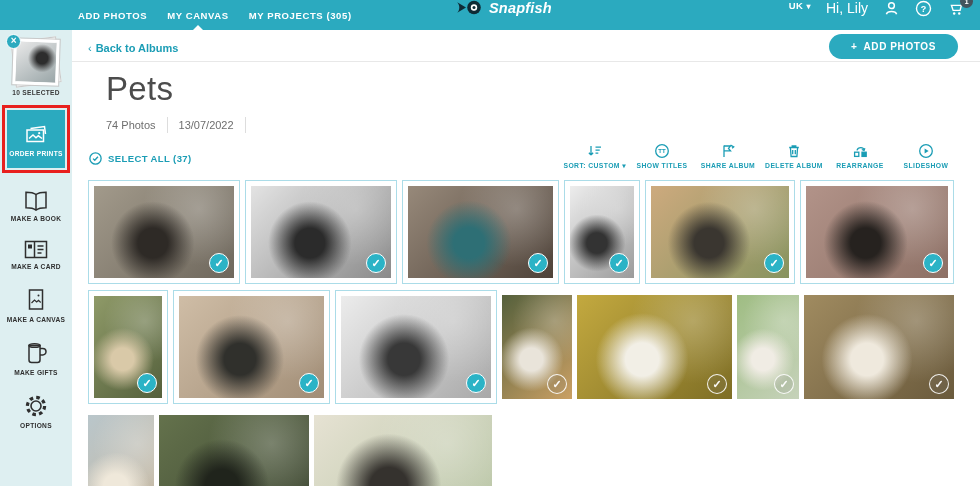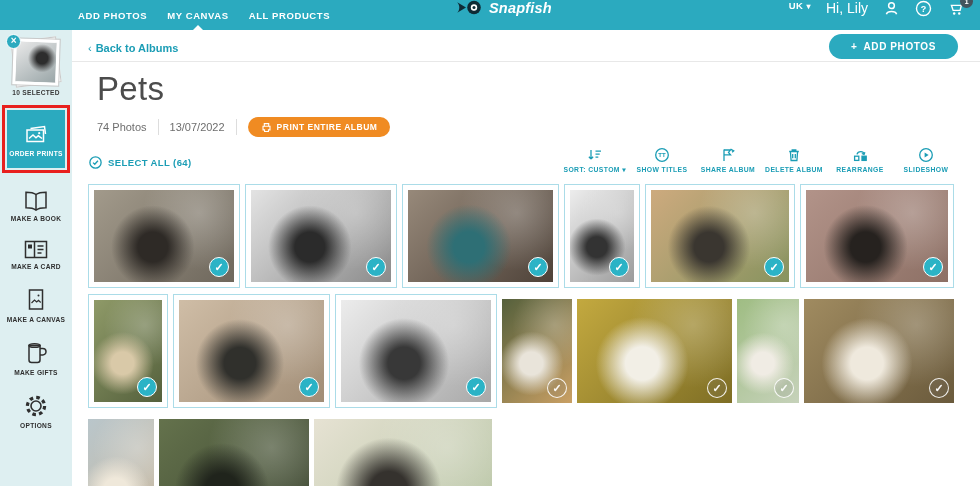--- a/index.html
+++ b/index.html
@@ -45,21 +45,21 @@
   .side-label { font-size:6.6px; font-weight:bold; letter-spacing:.3px; color:#2f2f2f; text-align:center; }
 
   
   .main { position:absolute; left:72px; top:30px; right:0; bottom:0; background:#fff;border-radius:15px; }
   .main-top { position:relative; height:32px; border-bottom:1px solid #e8e8e8; }
   .back-link { position:absolute; left:16px; top:12px; color:#1B9DB5; font-size:11px; font-weight:bold; cursor:pointer; }
   .back-link .chev { margin-right:4px; font-weight:normal; }
   .add-photos { position:absolute; right:22px; top:4px; height:25px; padding:0 22px; border:none; border-radius:13px;
     background:#2BAABF; color:#fff; font-size:10px; font-weight:bold; letter-spacing:.6px; cursor:pointer;
     font-family:"Liberation Sans",sans-serif; display:flex; align-items:center; gap:6px; }
-  .album-head { padding:8px 22px 0 25px; }
+  .album-head { padding:8px 22px 0 34px; }
   .album-title { font-size:33px; font-weight:300; color:#4c4c4c; letter-spacing:.3px; }
   .album-desc { margin-top:7px; font-size:12px; color:#9b9b9b; cursor:text; }
   .meta-row { margin-top:9px; display:flex; align-items:center; gap:11px; }
   .meta-text { font-size:11px; color:#6e6e6e; }
   .meta-sep { width:1px; height:16px; background:#ddd; }
   .print-btn { height:20px; padding:0 13px; border:none; border-radius:10px; background:#F08B22; color:#fff;
     font-size:8.5px; font-weight:bold; letter-spacing:.5px; cursor:pointer; display:flex; align-items:center; gap:5px;
     font-family:"Liberation Sans",sans-serif; }
   .toolbar-row { margin-top:10px; padding:0 24px 0 16px; display:flex; justify-content:space-between; align-items:flex-end; }
   .select-all { display:flex; align-items:center; gap:5px; color:#1B9DB5; font-size:9.5px; font-weight:bold;
@@ -85,21 +85,21 @@
 </style>
 </head>
 <body>
 
 <div class="app">
 
   <header class="topbar">
     <nav class="topnav">
       <a class="navlink">ADD PHOTOS</a>
       <a class="navlink active">MY CANVAS</a>
-      <a class="navlink">ALL PRODUCTS</a>
+      <a class="navlink">MY PROJECTS (305)</a>
     </nav>
 
     <div class="brand">
       <span>
         <svg width="27" height="15" viewBox="0 0 27 15">
           <path d="M10 7.5 L1.2 2.2 C4 5 4 10 1.2 12.8 Z" fill="#0e2b36"></path>
           <circle cx="18" cy="7.5" r="6.8" fill="#0e2b36"></circle>
           <circle cx="18" cy="7.5" r="3.2" fill="#ffffff"></circle>
           <circle cx="18" cy="7.5" r="1.5" fill="#0e2b36"></circle>
         </svg>
@@ -231,41 +231,32 @@
       </button>
     </div>
 
     <div class="album-head">
       <h1 class="album-title">Pets</h1>
       <div class="meta-row">
         <span class="meta-text">74 Photos</span>
         <span class="meta-sep"></span>
         <span class="meta-text">13/07/2022</span>
         <span class="meta-sep"></span>
-        <button class="print-btn">
-          <span>
-            <svg width="11" height="11" viewBox="0 0 12 12" fill="none" stroke="#fff" stroke-width="1.2">
-              <path d="M3.6 4.6V1.8h4.8v2.8"></path>
-              <path d="M2.2 4.6h7.6v4H8.1v1.8H3.9V8.6H2.2z"></path>
-            </svg>
-          </span>
-          <span>PRINT ENTIRE ALBUM</span>
-        </button>
       </div>
     </div>
 
     <div class="toolbar-row">
       <div class="select-all">
         <span>
           <svg width="15" height="15" viewBox="0 0 16 16" fill="none" stroke="#1B9DB5" stroke-width="1.4">
             <circle cx="8" cy="8" r="6"></circle>
               <path d="M5.4 8.1l1.8 1.8 3.4-3.8"></path>
           </svg>
         </span>
-        <span>SELECT ALL (64)</span>
+        <span>SELECT ALL (37)</span>
       </div>
 
       <div class="actions">
         <div class="action">
           <span>
             <svg width="17" height="16" viewBox="0 0 17 16" fill="none" stroke="#1B9DB5" stroke-width="1.3">
               <path d="M5 3v9M5 12l-2.1-2.3M5 12l2.1-2.3"></path>
               <path d="M9.5 4.2h5.5M9.5 7.2h4.2M9.5 10.2h2.8"></path>
             </svg>
           </span>

